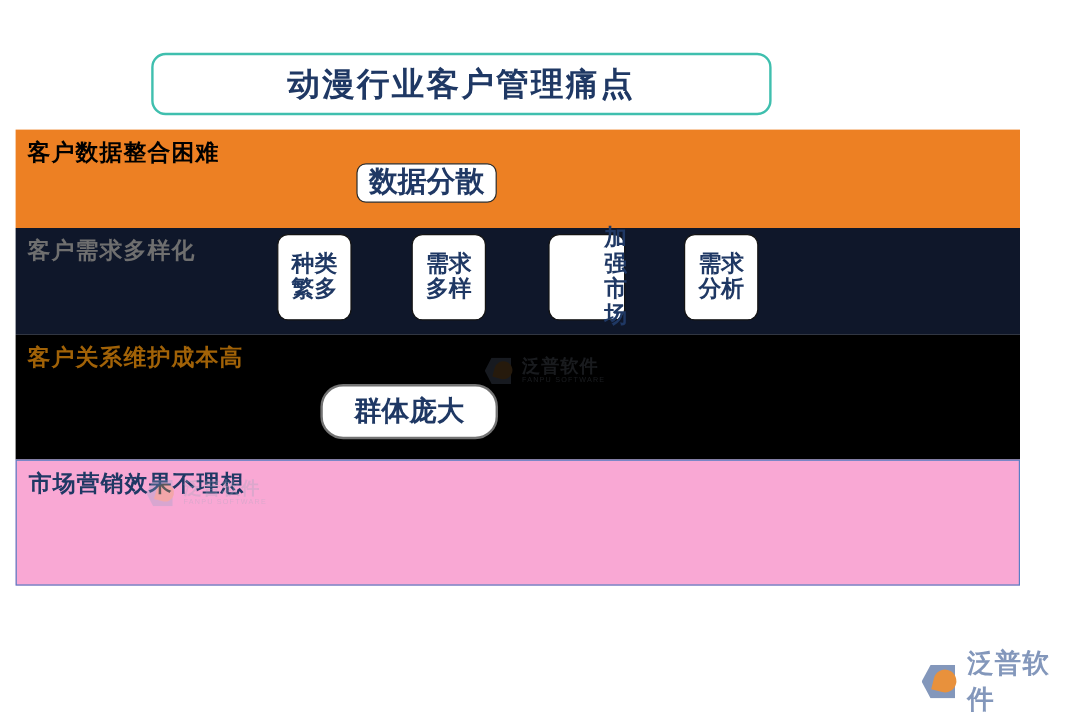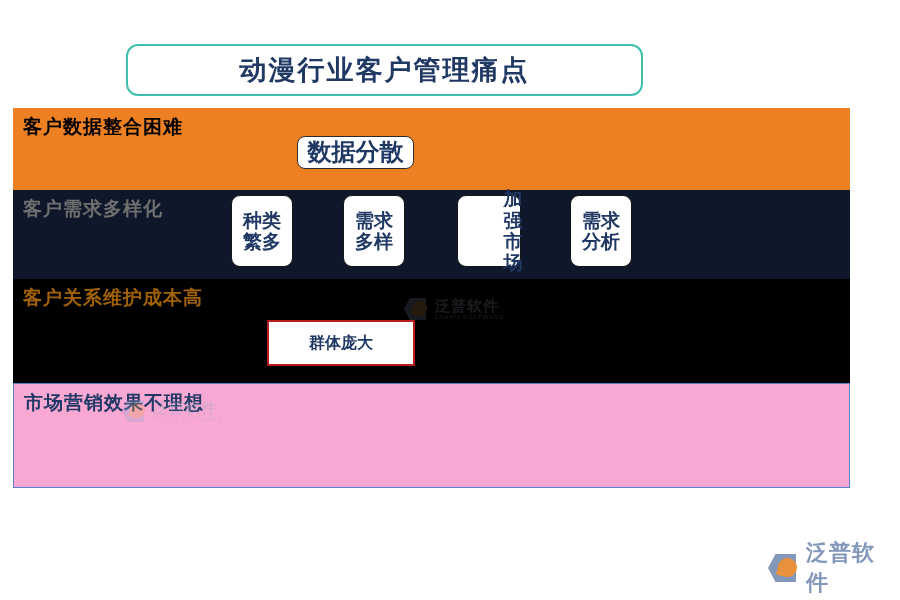--- a/index.html
+++ b/index.html
@@ -55,21 +55,21 @@
     font-family:"Liberation Serif","DejaVu Serif",serif;
     line-height:1.12;
   }
   .pill-wide{
     border:1px solid #2b2b2b;border-radius:8px;font-size:24px;
   }
   .pill-square{
     border:1px solid #141414;border-radius:9px;font-size:19px;
   }
   .pill-blueborder{
-    border:2px solid #b91c1c;border-radius:1px;font-size:16px;
+    border:2px solid #737373;border-radius:19px;font-size:23px;
   }
   .pill-greenborder{
     border:2px solid #6fbf4a;border-radius:9px;font-size:21px;
   }
 
   
   #pill-shujufensan{left:297px;top:136px;width:117px;height:33px;}
   #pill-nanyitongyi{left:465px;top:136px;width:160px;height:33px;}
 
   

